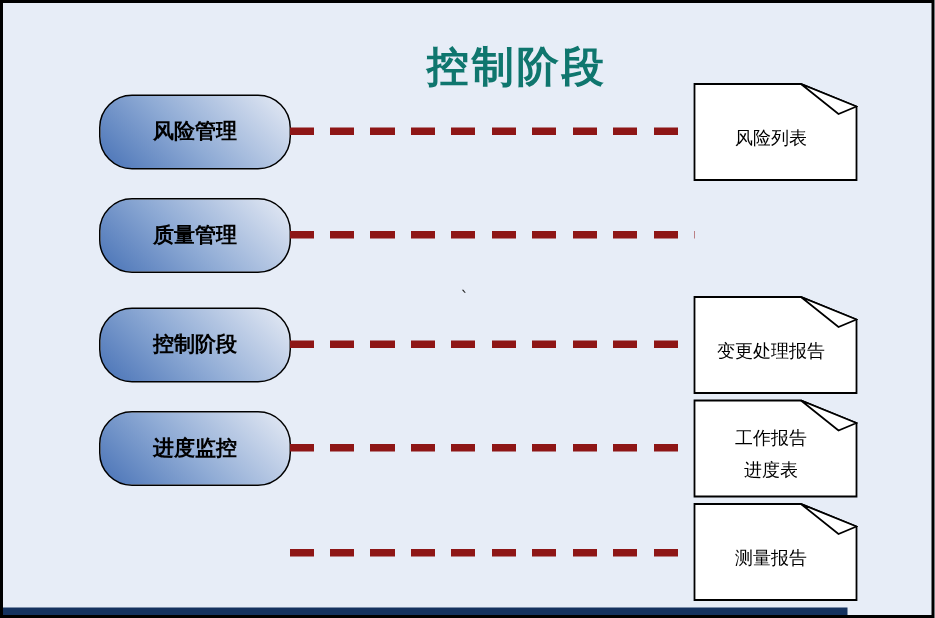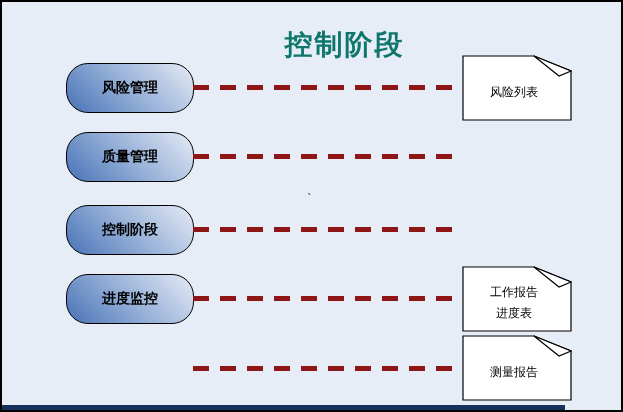--- a/index.html
+++ b/index.html
@@ -88,20 +88,30 @@
 
   <div class="process-box pb-1">
     <span>质量管理</span>
   </div>
   <div class="connector cn-1"></div>
 
   <div class="process-box pb-2">
     <span>控制阶段</span>
   </div>
   <div class="connector cn-2"></div>
+  <div class="doc dc-2">
+    <svg width="110" height="66" viewBox="0 0 110 66">
+      <polygon points="1,1 72,1 109,16 109,65 1,65" fill="#ffffff" stroke="#000" stroke-width="1.2"></polygon>
+      <polygon points="72,1 109,16 97,21" fill="#ffffff" stroke="#000" stroke-width="1.2"></polygon>
+    </svg>
+    <div class="doc-text">
+      <span class="doc-line">变更处理报告</span>
+
+    </div>
+  </div>
 
   <div class="process-box pb-3">
     <span>进度监控</span>
   </div>
   <div class="connector cn-3"></div>
   <div class="doc dc-3">
     <svg width="110" height="66" viewBox="0 0 110 66">
       <polygon points="1,1 72,1 109,16 109,65 1,65" fill="#ffffff" stroke="#000" stroke-width="1.2"></polygon>
       <polygon points="72,1 109,16 97,21" fill="#ffffff" stroke="#000" stroke-width="1.2"></polygon>
     </svg>

